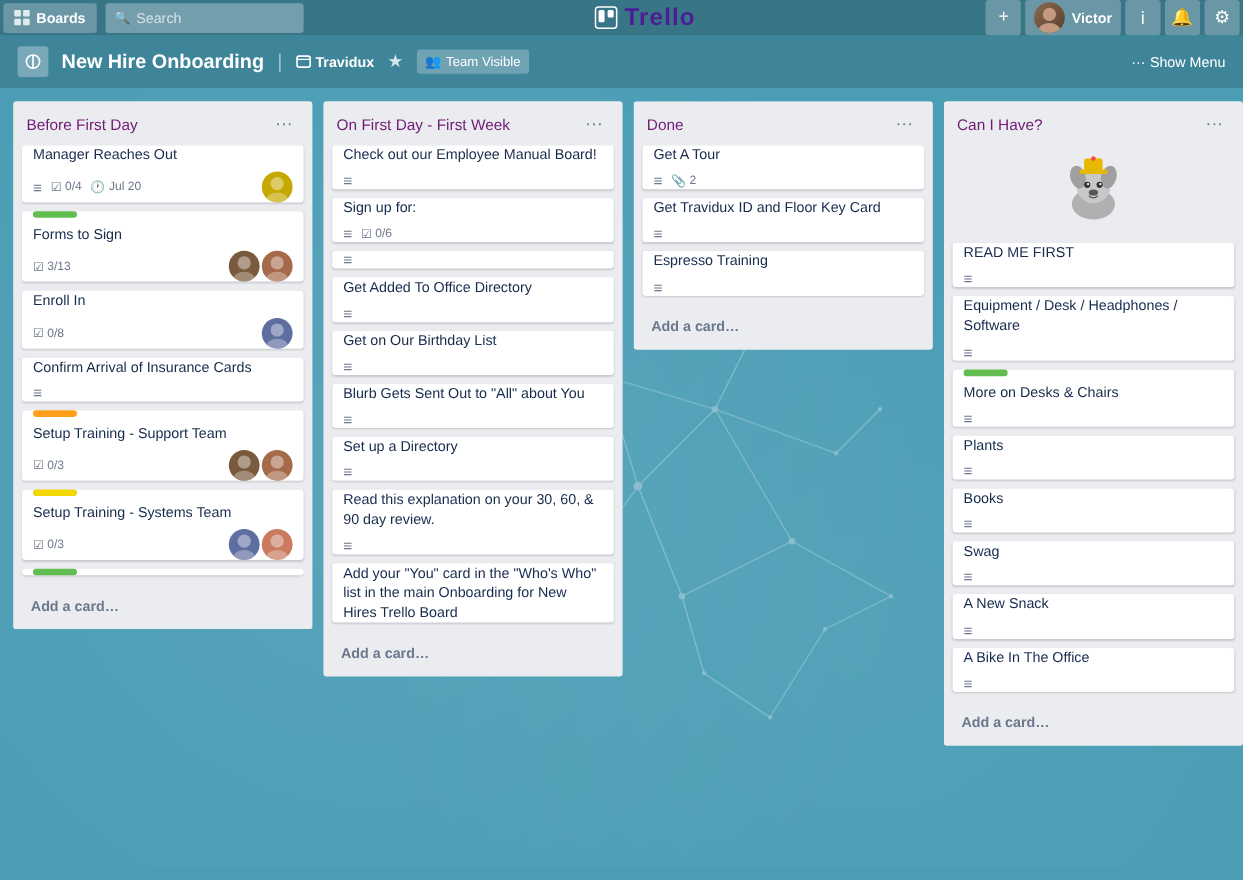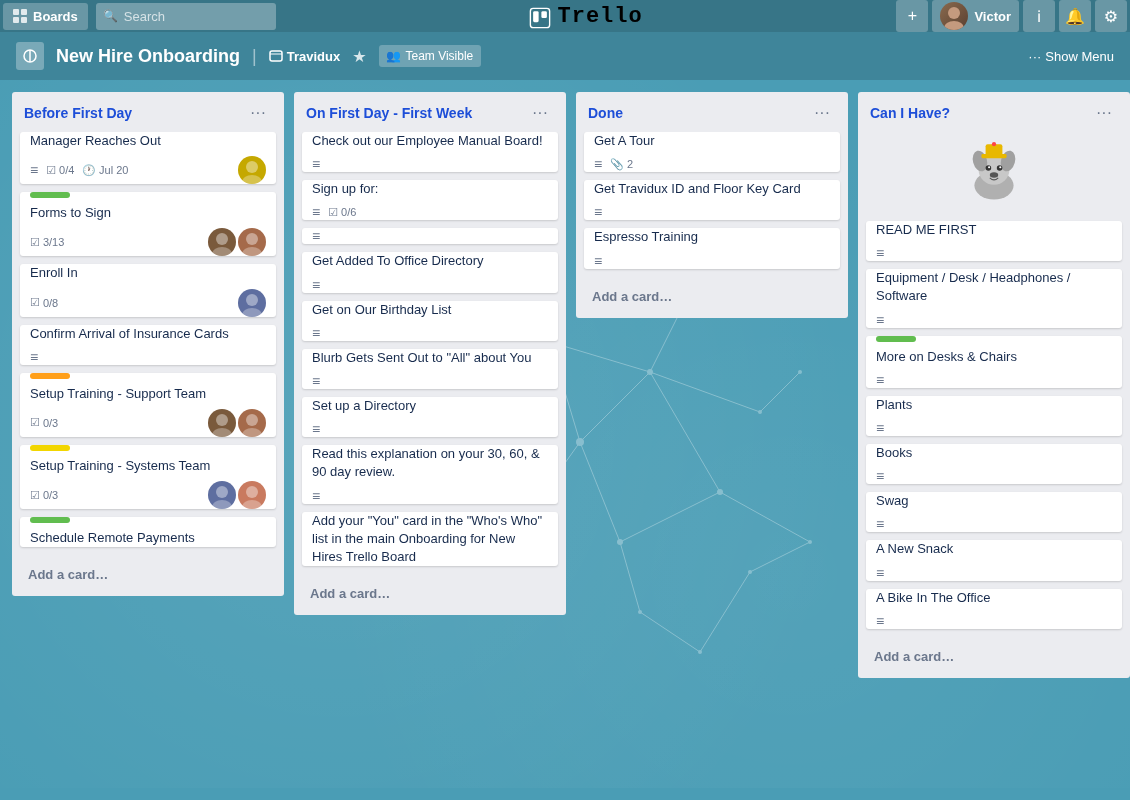--- a/index.html
+++ b/index.html
@@ -50,27 +50,26 @@
       position: absolute;
       left: 8px;
       top: 50%;
       transform: translateY(-50%);
       color: rgba(255,255,255,0.8);
       font-size: 12px;
     }
     .trello-logo {
       flex: 1;
       display: flex;
-      align-items: flex-end;
+      align-items: center;
       justify-content: center;
-      color: #000000;
+      color: #4c1d95;
       font-size: 20px;
       font-weight: bold;
       gap: 6px;
-      font-family: Liberation Mono, monospace;
     }
     .trello-logo svg { width: 22px; height: 22px; }
     .nav-right {
       display: flex;
       align-items: center;
       gap: 4px;
     }
     .nav-icon-btn {
       background: rgba(255,255,255,0.25);
       border: none;
@@ -205,23 +204,23 @@
       position: relative;
       z-index: 1;
     }
     .column-header {
       padding: 10px 12px 8px;
       display: flex;
       align-items: center;
       justify-content: space-between;
     }
     .column-title {
-      font-weight: bold;
+      font-weight: normal;
       font-size: 14px;
-      color: #1d4ed8;
+      color: #701a75;
     }
     .column-menu-btn {
       background: none;
       border: none;
       color: #6b778c;
       cursor: pointer;
       font-size: 16px;
       padding: 2px 6px;
       border-radius: 3px;
     }
@@ -555,21 +554,20 @@
                 <svg width="28" height="28" viewBox="0 0 28 28" xmlns="http://www.w3.org/2000/svg">
             <circle cx="14" cy="11" r="6" fill="rgba(255,255,255,0.4)"></circle>
             <ellipse cx="14" cy="26" rx="10" ry="7" fill="rgba(255,255,255,0.3)"></ellipse>
           </svg>
               </div>
             </div>
           </div>
         </div>
         <div class="card">
           <div class="card-label label-green"></div>
-          <div class="card-title">Schedule Remote Payments</div>
         </div>
       </div>
       <div class="add-card">
         <button class="add-card-btn">Add a card…</button>
       </div>
     </div>
     <div class="column">
       <div class="column-header">
         <span class="column-title">On First Day - First Week</span>
         <button class="column-menu-btn">···</button>

